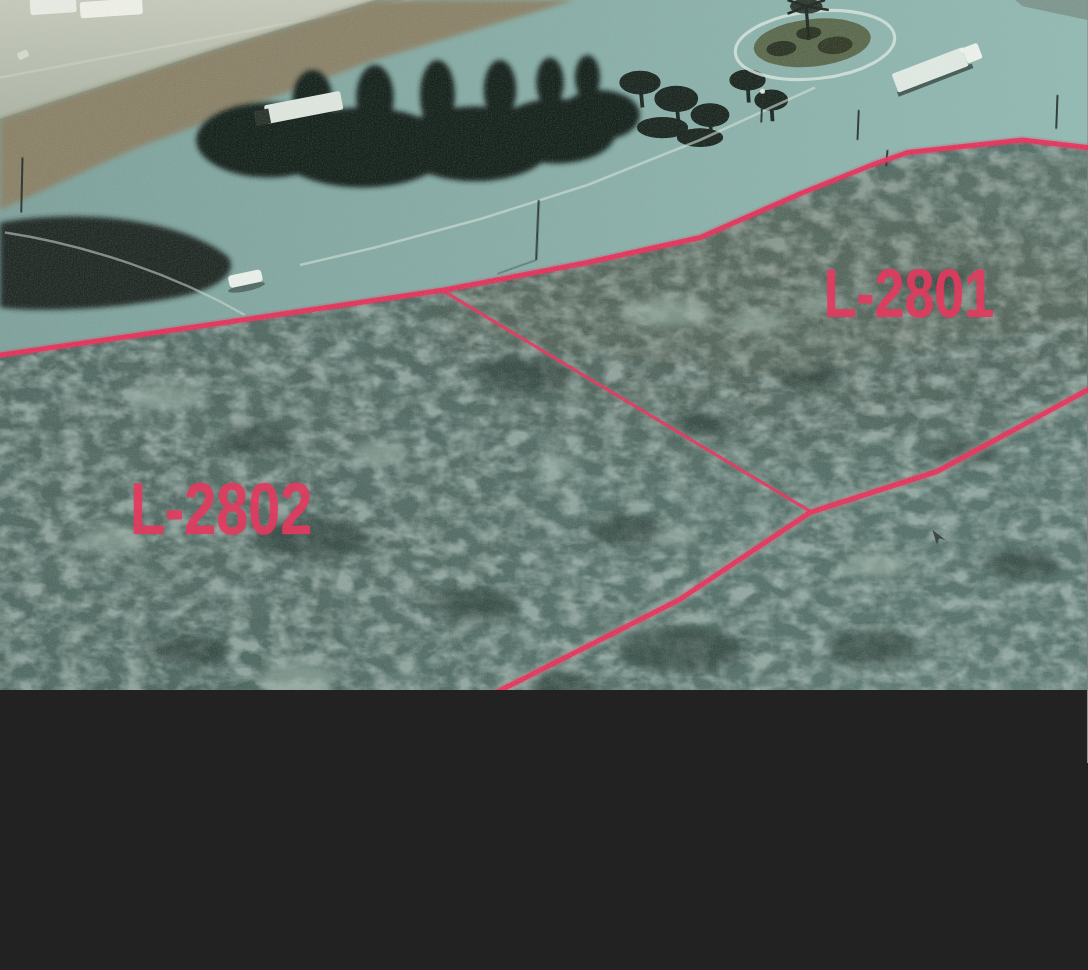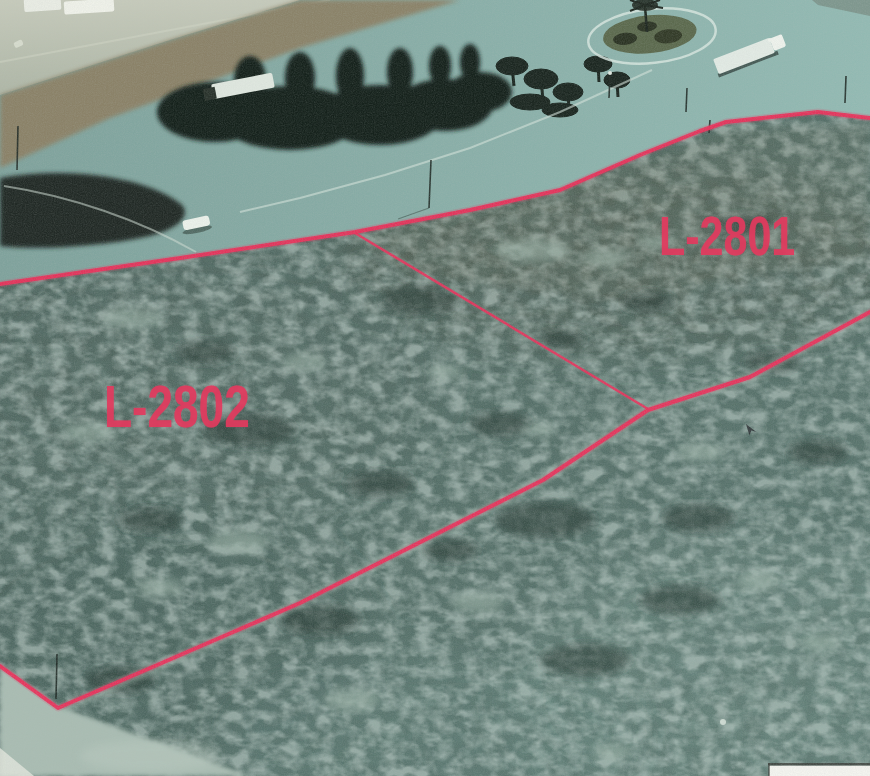--- a/index.html
+++ b/index.html
@@ -1,18 +1,18 @@
 <!DOCTYPE html>
 <html style="--boundary-color: #e8335c; --label-color: #e23a5e;"><head>
 <meta charset="utf-8">
 <style>
   html,body{margin:0;padding:0;background:#222;}
   .stage{
     position:relative;
-    width:870px;height:776px;
+    width:870px;height:552px;
     overflow:hidden;
     background:#ffffff;
     font-family:"Liberation Sans",sans-serif;
     text-align:center;
   }
   .stage svg{position:absolute;left:0;top:0;display:block;}
   .parcel-label{
     position:absolute;
     font-weight:bold;
     font-family:"Liberation Sans",sans-serif;

